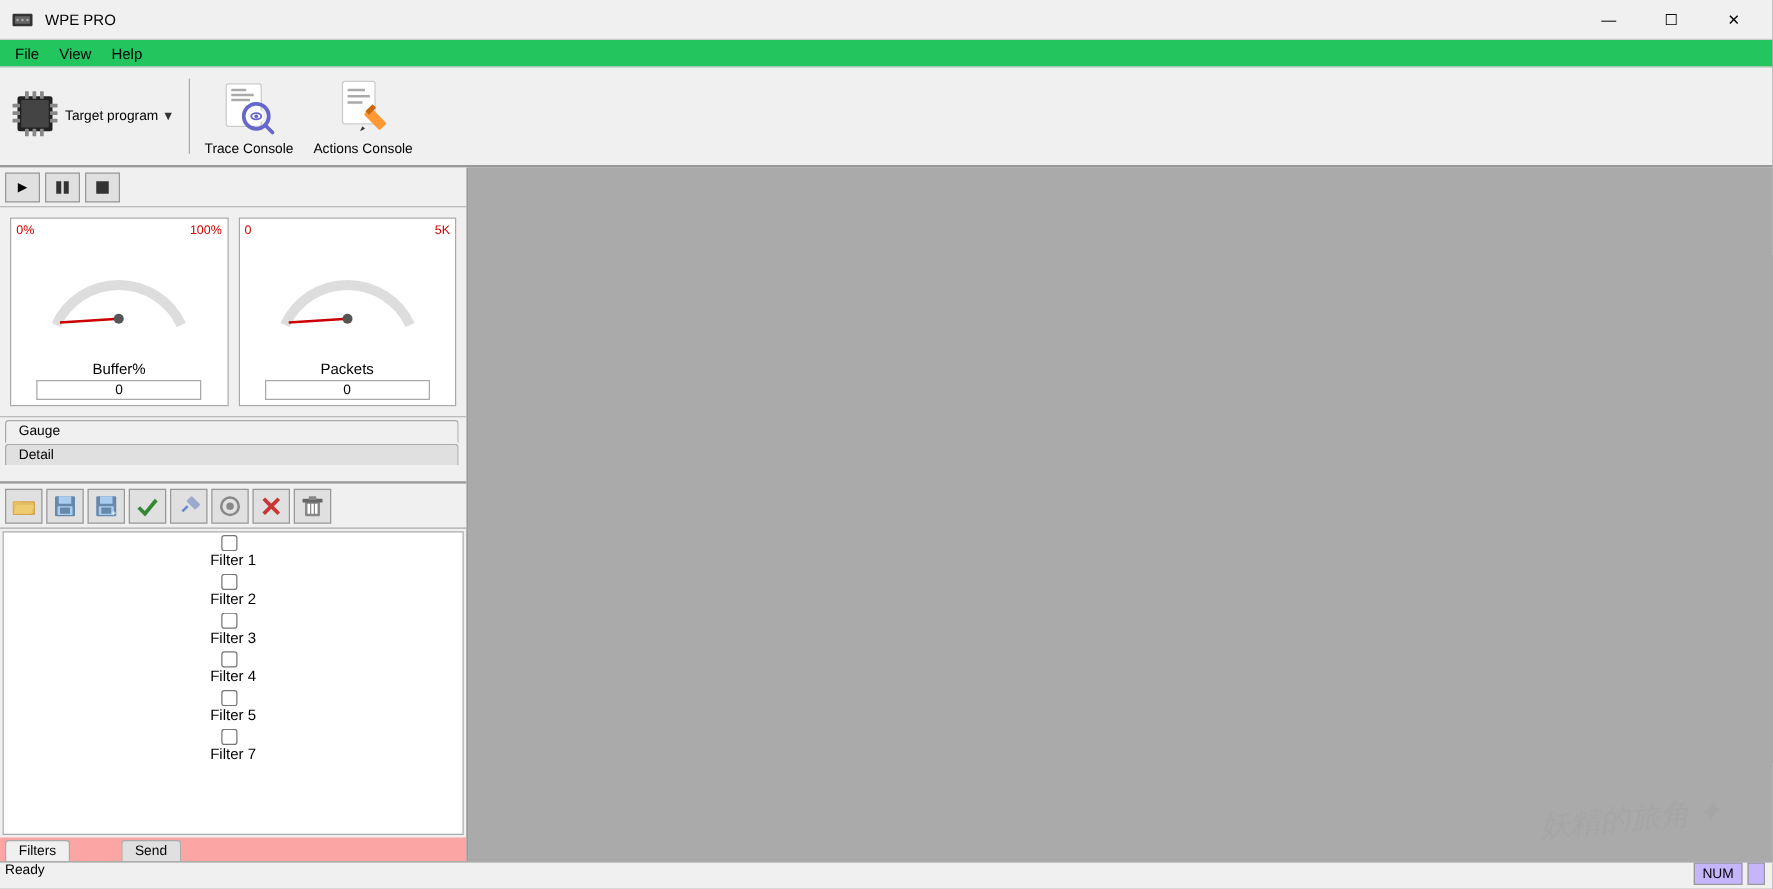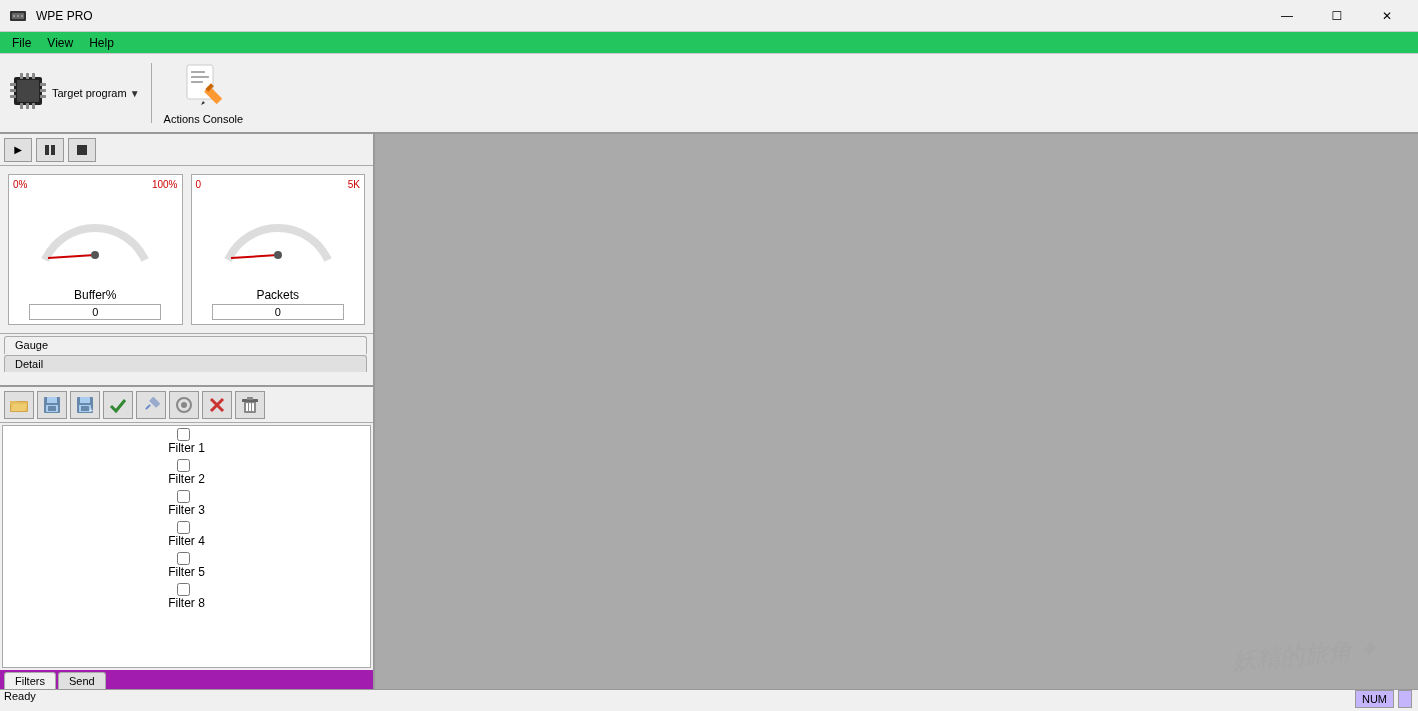--- a/index.html
+++ b/index.html
@@ -263,21 +263,22 @@
       flex-direction: column;
     }
     .filter-item input[type="checkbox"] {
       margin-right: 6px;
     }
 
     
     #filter-tabs {
       display: flex;
       padding: 2px 4px 0;
-      background: #a21caf;
+      background: #fca5a5;
+      gap: 39px;
     }
     .filter-tab {
       padding: 2px 10px;
       border: 1px solid #aaa;
       border-bottom: none;
       background: #e0e0e0;
       cursor: pointer;
       font-size: 11px;
       margin-right: 2px;
       border-radius: 3px 3px 0 0;
@@ -389,20 +390,39 @@
           <rect x="36" y="28" width="6" height="3" rx="0.5" fill="#888"></rect>
         </svg>
       </div>
       <span>Target program</span>
     </div>
     <div class="tp-arrow">▼</div>
   </div>
 
   <div class="toolbar-sep"></div>
 
+  <div class="toolbar-btn">
+    <div class="toolbar-icon">
+      <svg width="48" height="48" viewBox="0 0 48 48">
+
+        <rect x="6" y="6" width="28" height="34" rx="2" fill="white" stroke="#ccc" stroke-width="1"></rect>
+        <rect x="10" y="10" width="12" height="2" rx="0.5" fill="#aaa"></rect>
+        <rect x="10" y="14" width="18" height="2" rx="0.5" fill="#aaa"></rect>
+        <rect x="10" y="18" width="15" height="2" rx="0.5" fill="#aaa"></rect>
+
+        <circle cx="30" cy="32" r="10" fill="none" stroke="#6666cc" stroke-width="3"></circle>
+        <circle cx="30" cy="32" r="6" fill="white"></circle>
+
+        <ellipse cx="30" cy="32" rx="4" ry="2.5" fill="none" stroke="#6666cc" stroke-width="1.5"></ellipse>
+        <circle cx="30" cy="32" r="1.5" fill="#6666cc"></circle>
+        <line x1="37" y1="39" x2="43" y2="45" stroke="#6666cc" stroke-width="3" stroke-linecap="round"></line>
+      </svg>
+    </div>
+    <span>Trace Console</span>
+  </div>
 
   <div class="toolbar-btn">
     <div class="toolbar-icon">
       <svg width="48" height="48" viewBox="0 0 48 48">
 
         <rect x="8" y="4" width="26" height="34" rx="2" fill="white" stroke="#ccc" stroke-width="1"></rect>
         <rect x="12" y="10" width="14" height="2" rx="0.5" fill="#aaa"></rect>
         <rect x="12" y="15" width="18" height="2" rx="0.5" fill="#aaa"></rect>
         <rect x="12" y="20" width="12" height="2" rx="0.5" fill="#aaa"></rect>
 
@@ -559,21 +579,21 @@
       <div class="filter-item">
         <input type="checkbox" style="">
         <span>Filter 4</span>
       </div>
       <div class="filter-item">
         <input type="checkbox" style="">
         <span>Filter 5</span>
       </div>
       <div class="filter-item">
         <input type="checkbox" style="">
-        <span>Filter 8</span>
+        <span>Filter 7</span>
       </div>
     </div>
 
     <div id="filter-tabs">
       <div class="filter-tab active">Filters</div>
       <div class="filter-tab">Send</div>
     </div>
 
   </div>
 

